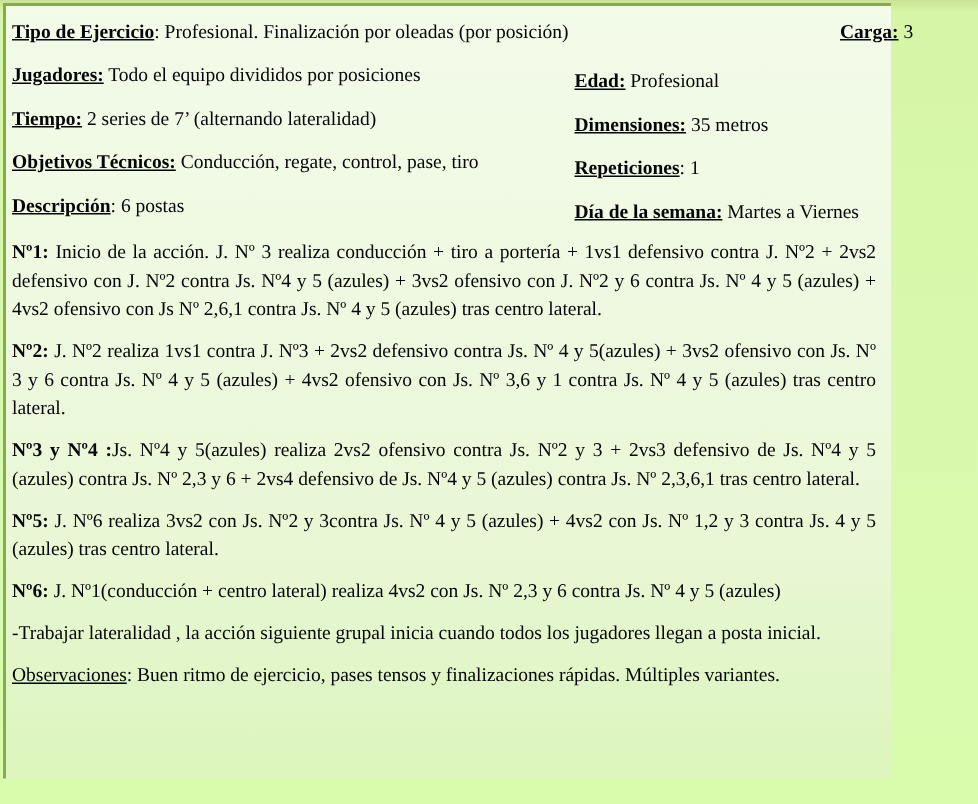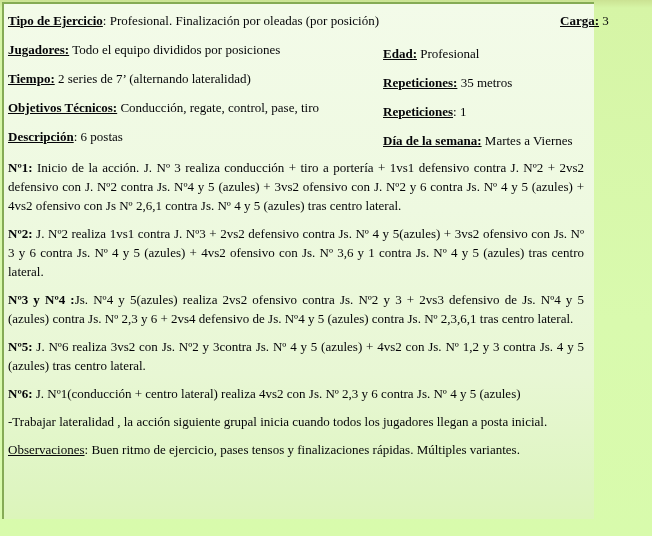--- a/index.html
+++ b/index.html
@@ -33,21 +33,21 @@
 <div class="panel">
 
   <div class="hrow">
     <span class="lbl">Tipo de Ejercicio</span><span>: </span><span>Profesional. Finalización por oleadas (por posición)</span>
     <span class="col2"><span class="lbl">Edad:</span><span> </span><span>Profesional</span></span>
     <span class="col3"><span class="lbl">Carga:</span><span> </span><span>3</span></span>
   </div>
 
   <div class="hrow">
     <span class="lbl">Jugadores:</span><span> </span><span>Todo el equipo divididos por posiciones</span>
-    <span class="col2"><span class="lbl">Repeticiones:</span><span> </span><span>35 metros</span></span>
+    <span class="col2"><span class="lbl">Dimensiones:</span><span> </span><span>35 metros</span></span>
   </div>
 
   <div class="hrow">
     <span class="lbl">Tiempo:</span><span> </span><span>2 series de 7’ (alternando lateralidad)</span>
     <span class="col2"><span class="lbl">Repeticiones</span><span>: </span><span>1</span></span>
   </div>
 
 
   <div class="hrow">
     <span class="lbl">Objetivos Técnicos:</span><span> </span><span>Conducción, regate, control, pase, tiro</span>

